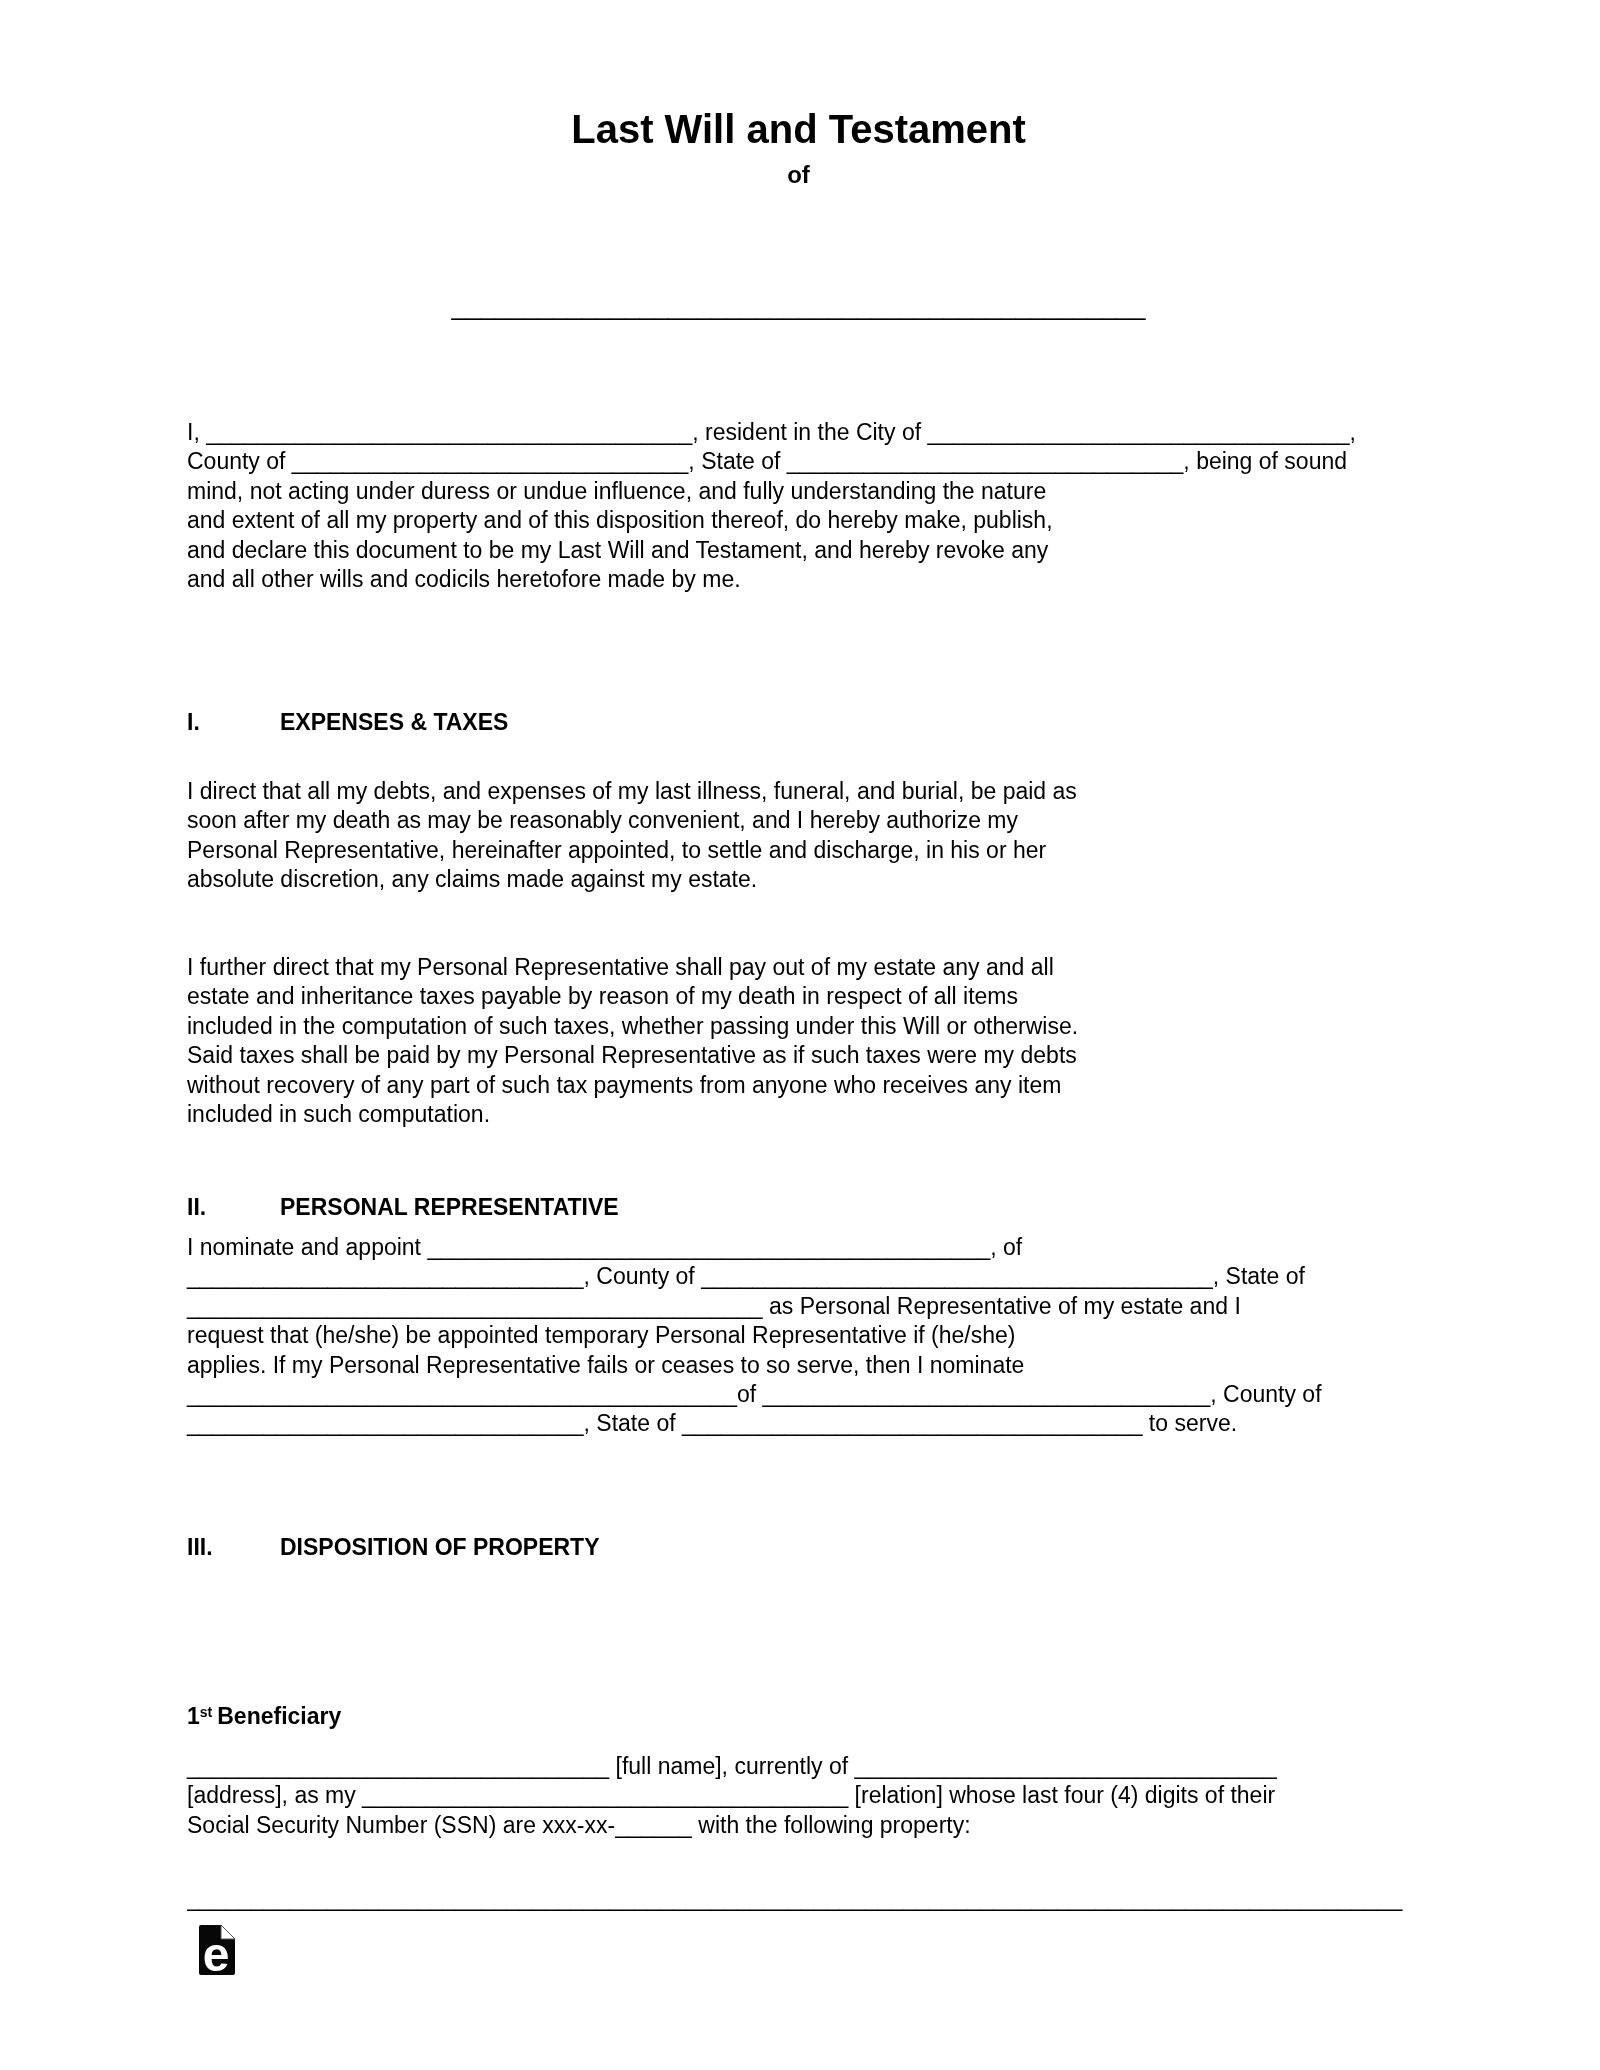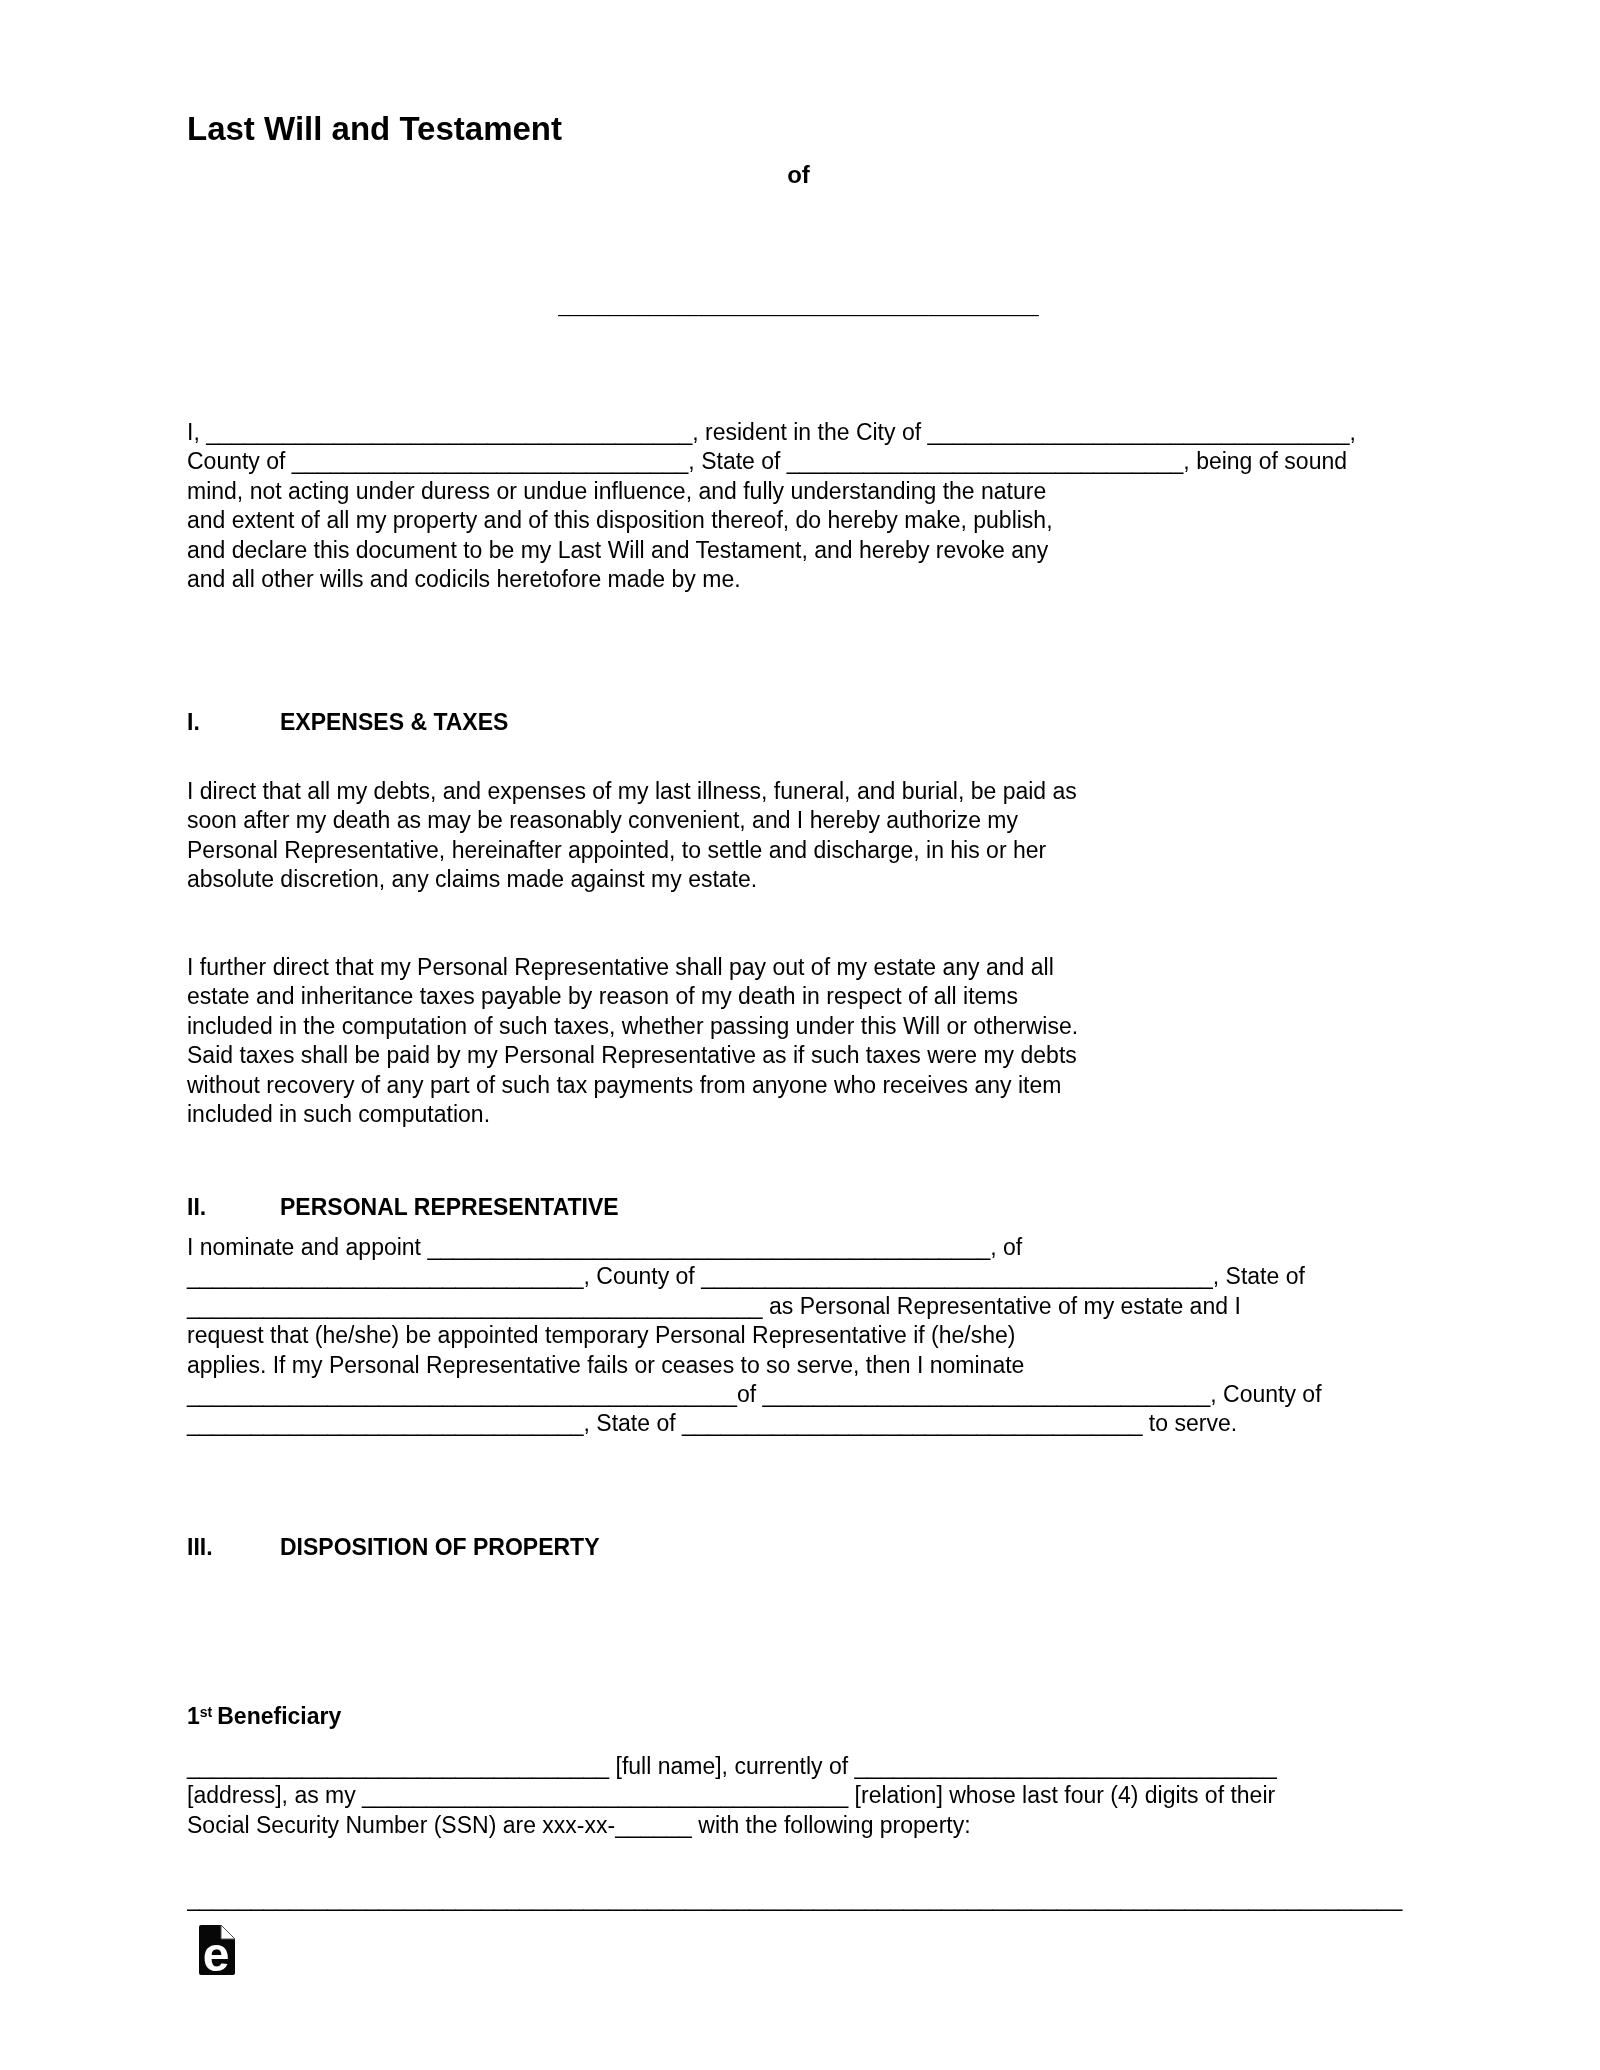--- a/index.html
+++ b/index.html
@@ -7,29 +7,29 @@
     position:relative;
     width:1600px;
     height:2070px;
     background:#ffffff;
     font-family:"Liberation Sans", sans-serif;
     color:#000;
     overflow:hidden;
   }
   .page-title{
     position:absolute; left:187px; width:1223px; top:104px;
-    font-size:33px; font-weight:bold; text-align:left; line-height:50px;
+    font-size:40px; font-weight:bold; text-align:center; line-height:50px;
   }
   .page-subtitle{
     position:absolute; left:187px; width:1223px; top:160px;
     font-size:24px; font-weight:bold; text-align:center; line-height:30px;
   }
   .center-blank{
     position:absolute; left:187px; width:1223px; top:292px;
-    font-size:18px; text-align:center; line-height:29px; white-space:pre;
+    font-size:26px; text-align:center; line-height:29px; white-space:pre;
   }
   .para{
     position:absolute; left:187px; width:1260px;
     font-size:23px; line-height:29.4px; white-space:pre;
   }
   .heading{
     position:absolute; left:187px; width:1260px;
     font-size:23px; font-weight:bold; line-height:30px; white-space:pre;
   }
   .hnum{display:inline-block; width:93px;}

